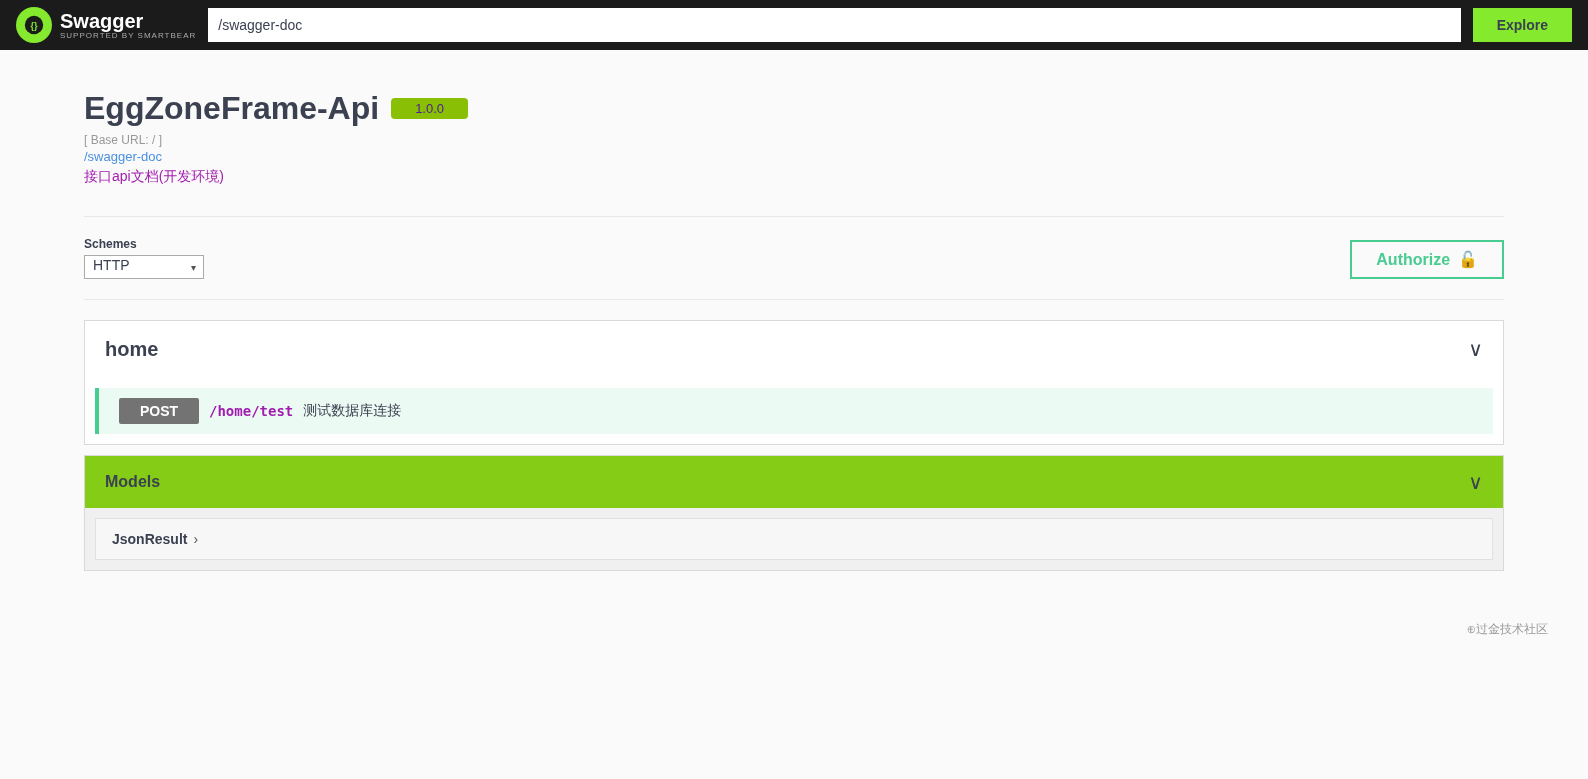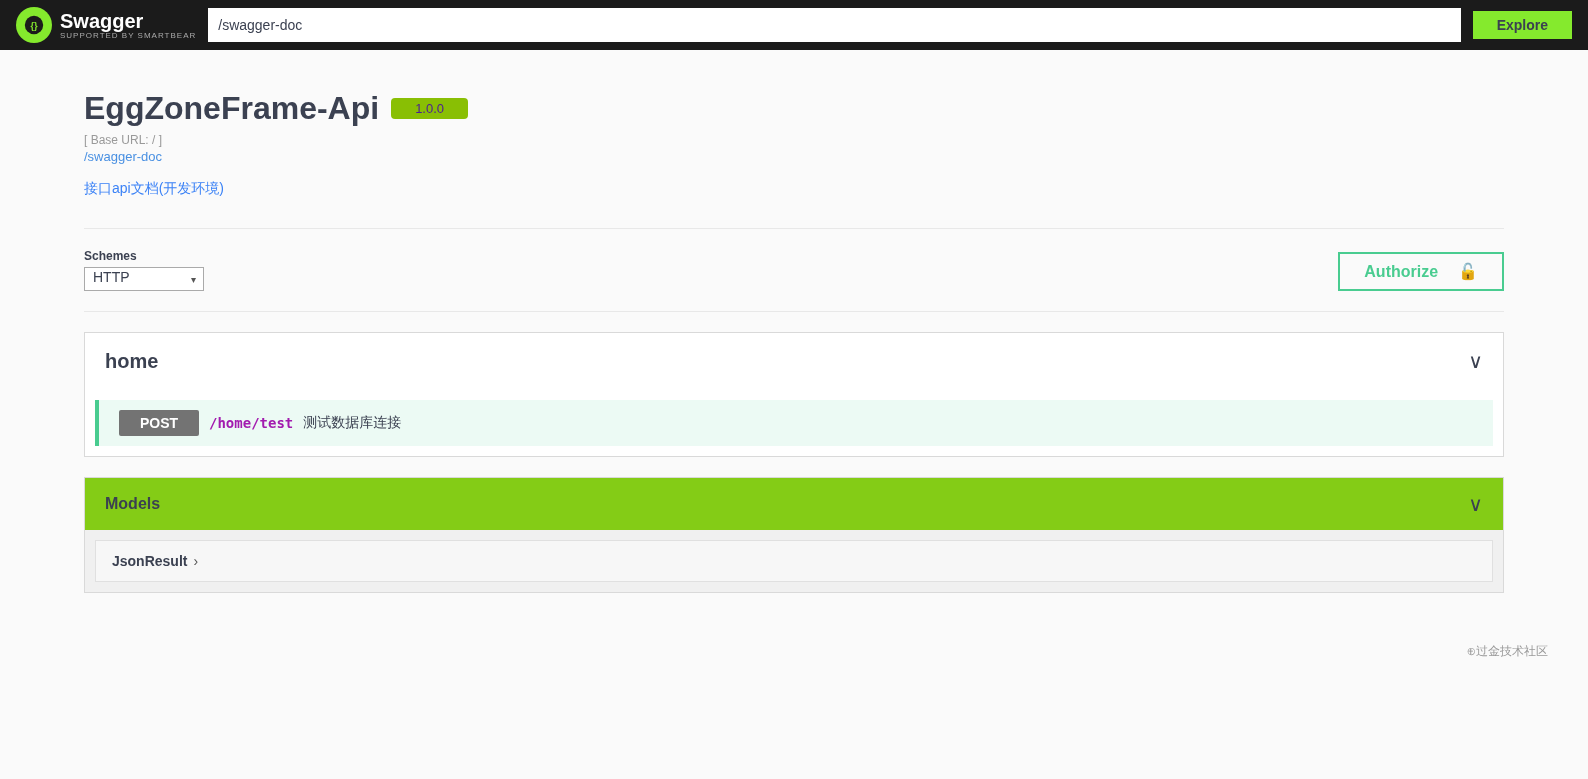--- a/index.html
+++ b/index.html
@@ -56,21 +56,21 @@
       font-size: 14px;
       color: #3b4151;
       background: #fff;
     }
     .explore-btn {
       background: #85ea2d;
       color: #3b4151;
       font-weight: bold;
       border: none;
       padding: 0 24px;
-      height: 28px;
+      height: 34px;
       cursor: pointer;
       font-size: 14px;
     }
 
     
     .main-content {
       max-width: 1500px;
       margin: 0 auto;
       padding: 20px 40px;
     }
@@ -102,23 +102,23 @@
       margin-top: 6px;
     }
     .swagger-link {
       color: #4990e2;
       font-size: 13px;
       text-decoration: none;
       margin-top: 2px;
       display: block;
     }
     .api-description {
-      margin-top: 16px;
-      font-size: 14px;
-      color: #3b82f6;
+      margin-top: 4px;
+      font-size: 14px;
+      color: #a21caf;
     }
 
     
     .divider {
       border: none;
       border-top: 1px solid #e8e8e8;
       margin: 20px 0;
     }
 
     
@@ -161,30 +161,30 @@
     .authorize-btn {
       background: transparent;
       border: 2px solid #49cc90;
       color: #49cc90;
       font-size: 16px;
       font-weight: bold;
       padding: 8px 24px;
       cursor: pointer;
       display: flex;
       align-items: center;
-      gap: 20px;
+      gap: 8px;
     }
     .lock-icon {
       font-size: 16px;
     }
 
     
     .section-block {
       border: 1px solid #d9d9d9;
-      margin-bottom: 20px;
+      margin-bottom: 10px;
       background: #fff;
     }
     .section-header {
       background: #fff;
       padding: 16px 20px;
       display: flex;
       align-items: center;
       justify-content: space-between;
       cursor: pointer;
       border-bottom: 1px solid transparent;

